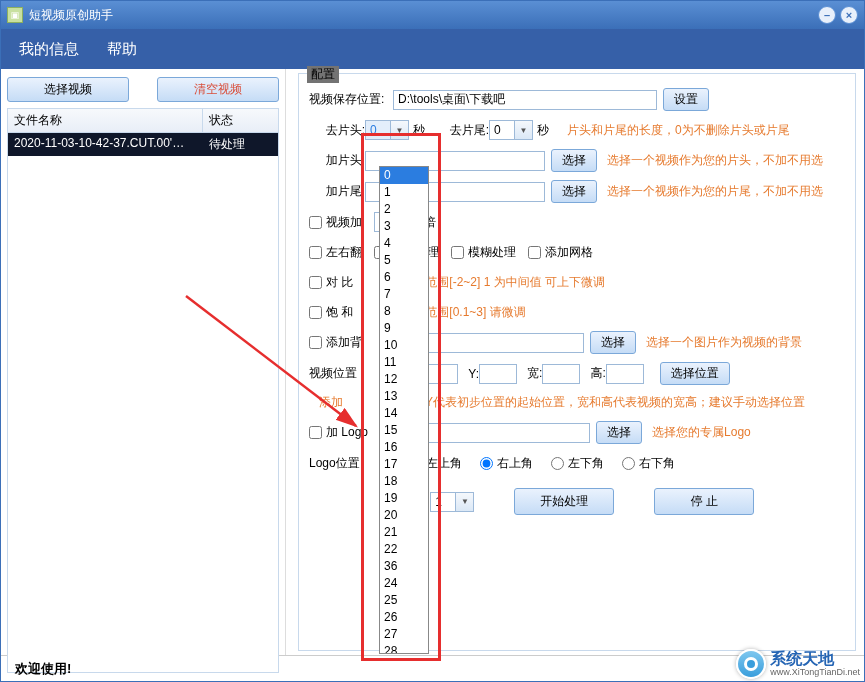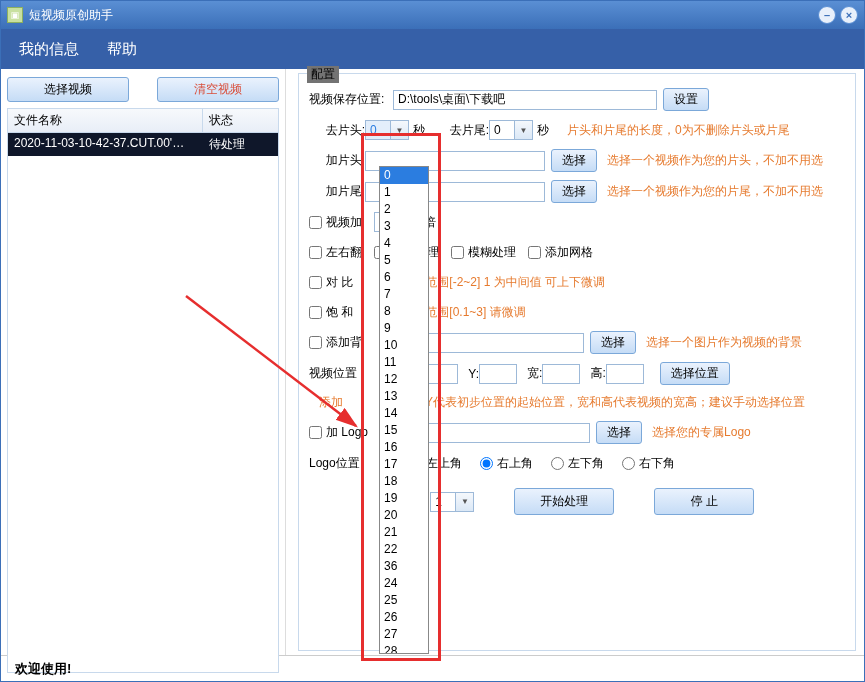--- a/index.html
+++ b/index.html
@@ -258,13 +258,25 @@
 
   <svg class="arrow" style="left:180px; top:290px;" width="190" height="150">
     <defs>
         <marker id="ah" markerWidth="10" markerHeight="10" refX="8" refY="3" orient="auto">
           <path d="M0,0 L0,6 L9,3 z" fill="#e62e2e"></path>
         </marker>
       </defs>
     <line x1="5" y1="5" x2="175" y2="135" stroke="#e62e2e" stroke-width="2.5" marker-end="url(#ah)"></line>
   </svg>
 
+  <div class="watermark">
+    <div class="badge">
+      <svg width="18" height="18" viewBox="0 0 18 18">
+          <circle cx="9" cy="9" r="7" fill="#fff"></circle>
+          <path d="M5 9 a4 4 0 0 1 8 0 a4 4 0 0 1 -8 0" fill="#3a9edc"></path>
+        </svg>
+    </div>
+    <div>
+      <div class="txt">系统天地</div>
+      <div class="sub">www.XiTongTianDi.net</div>
+    </div>
+  </div>
 </div>
 
 </body></html>

